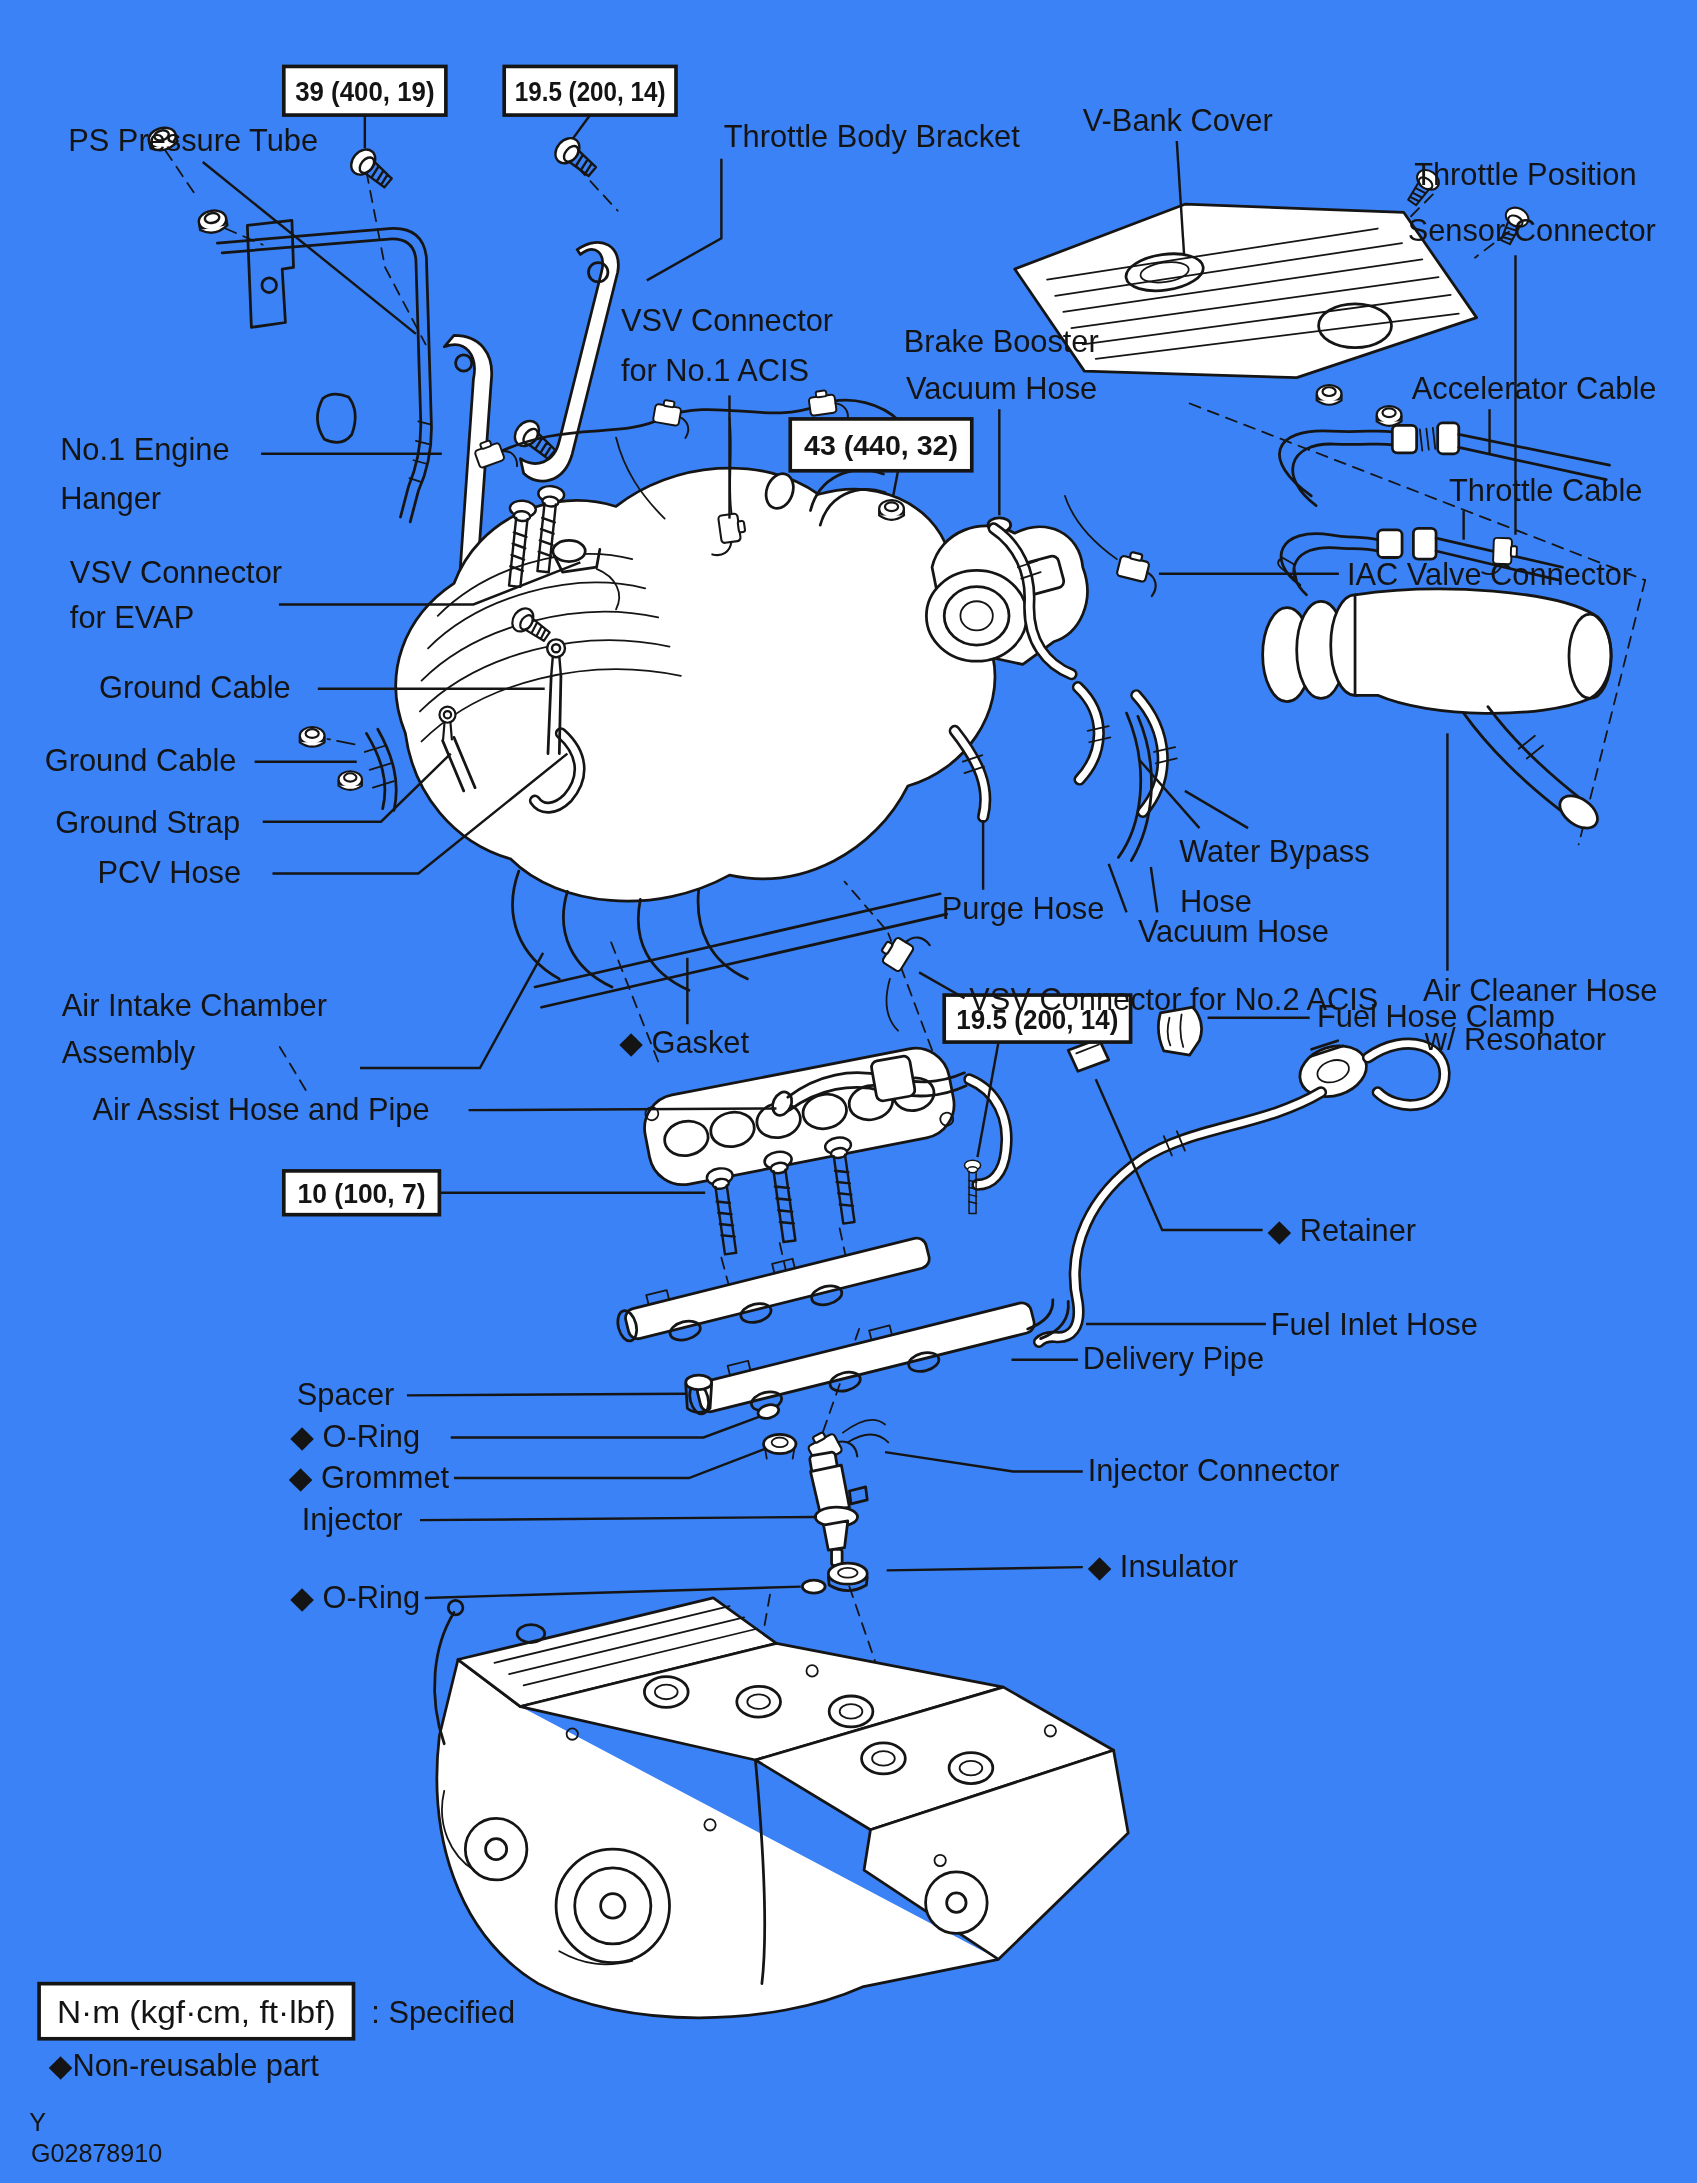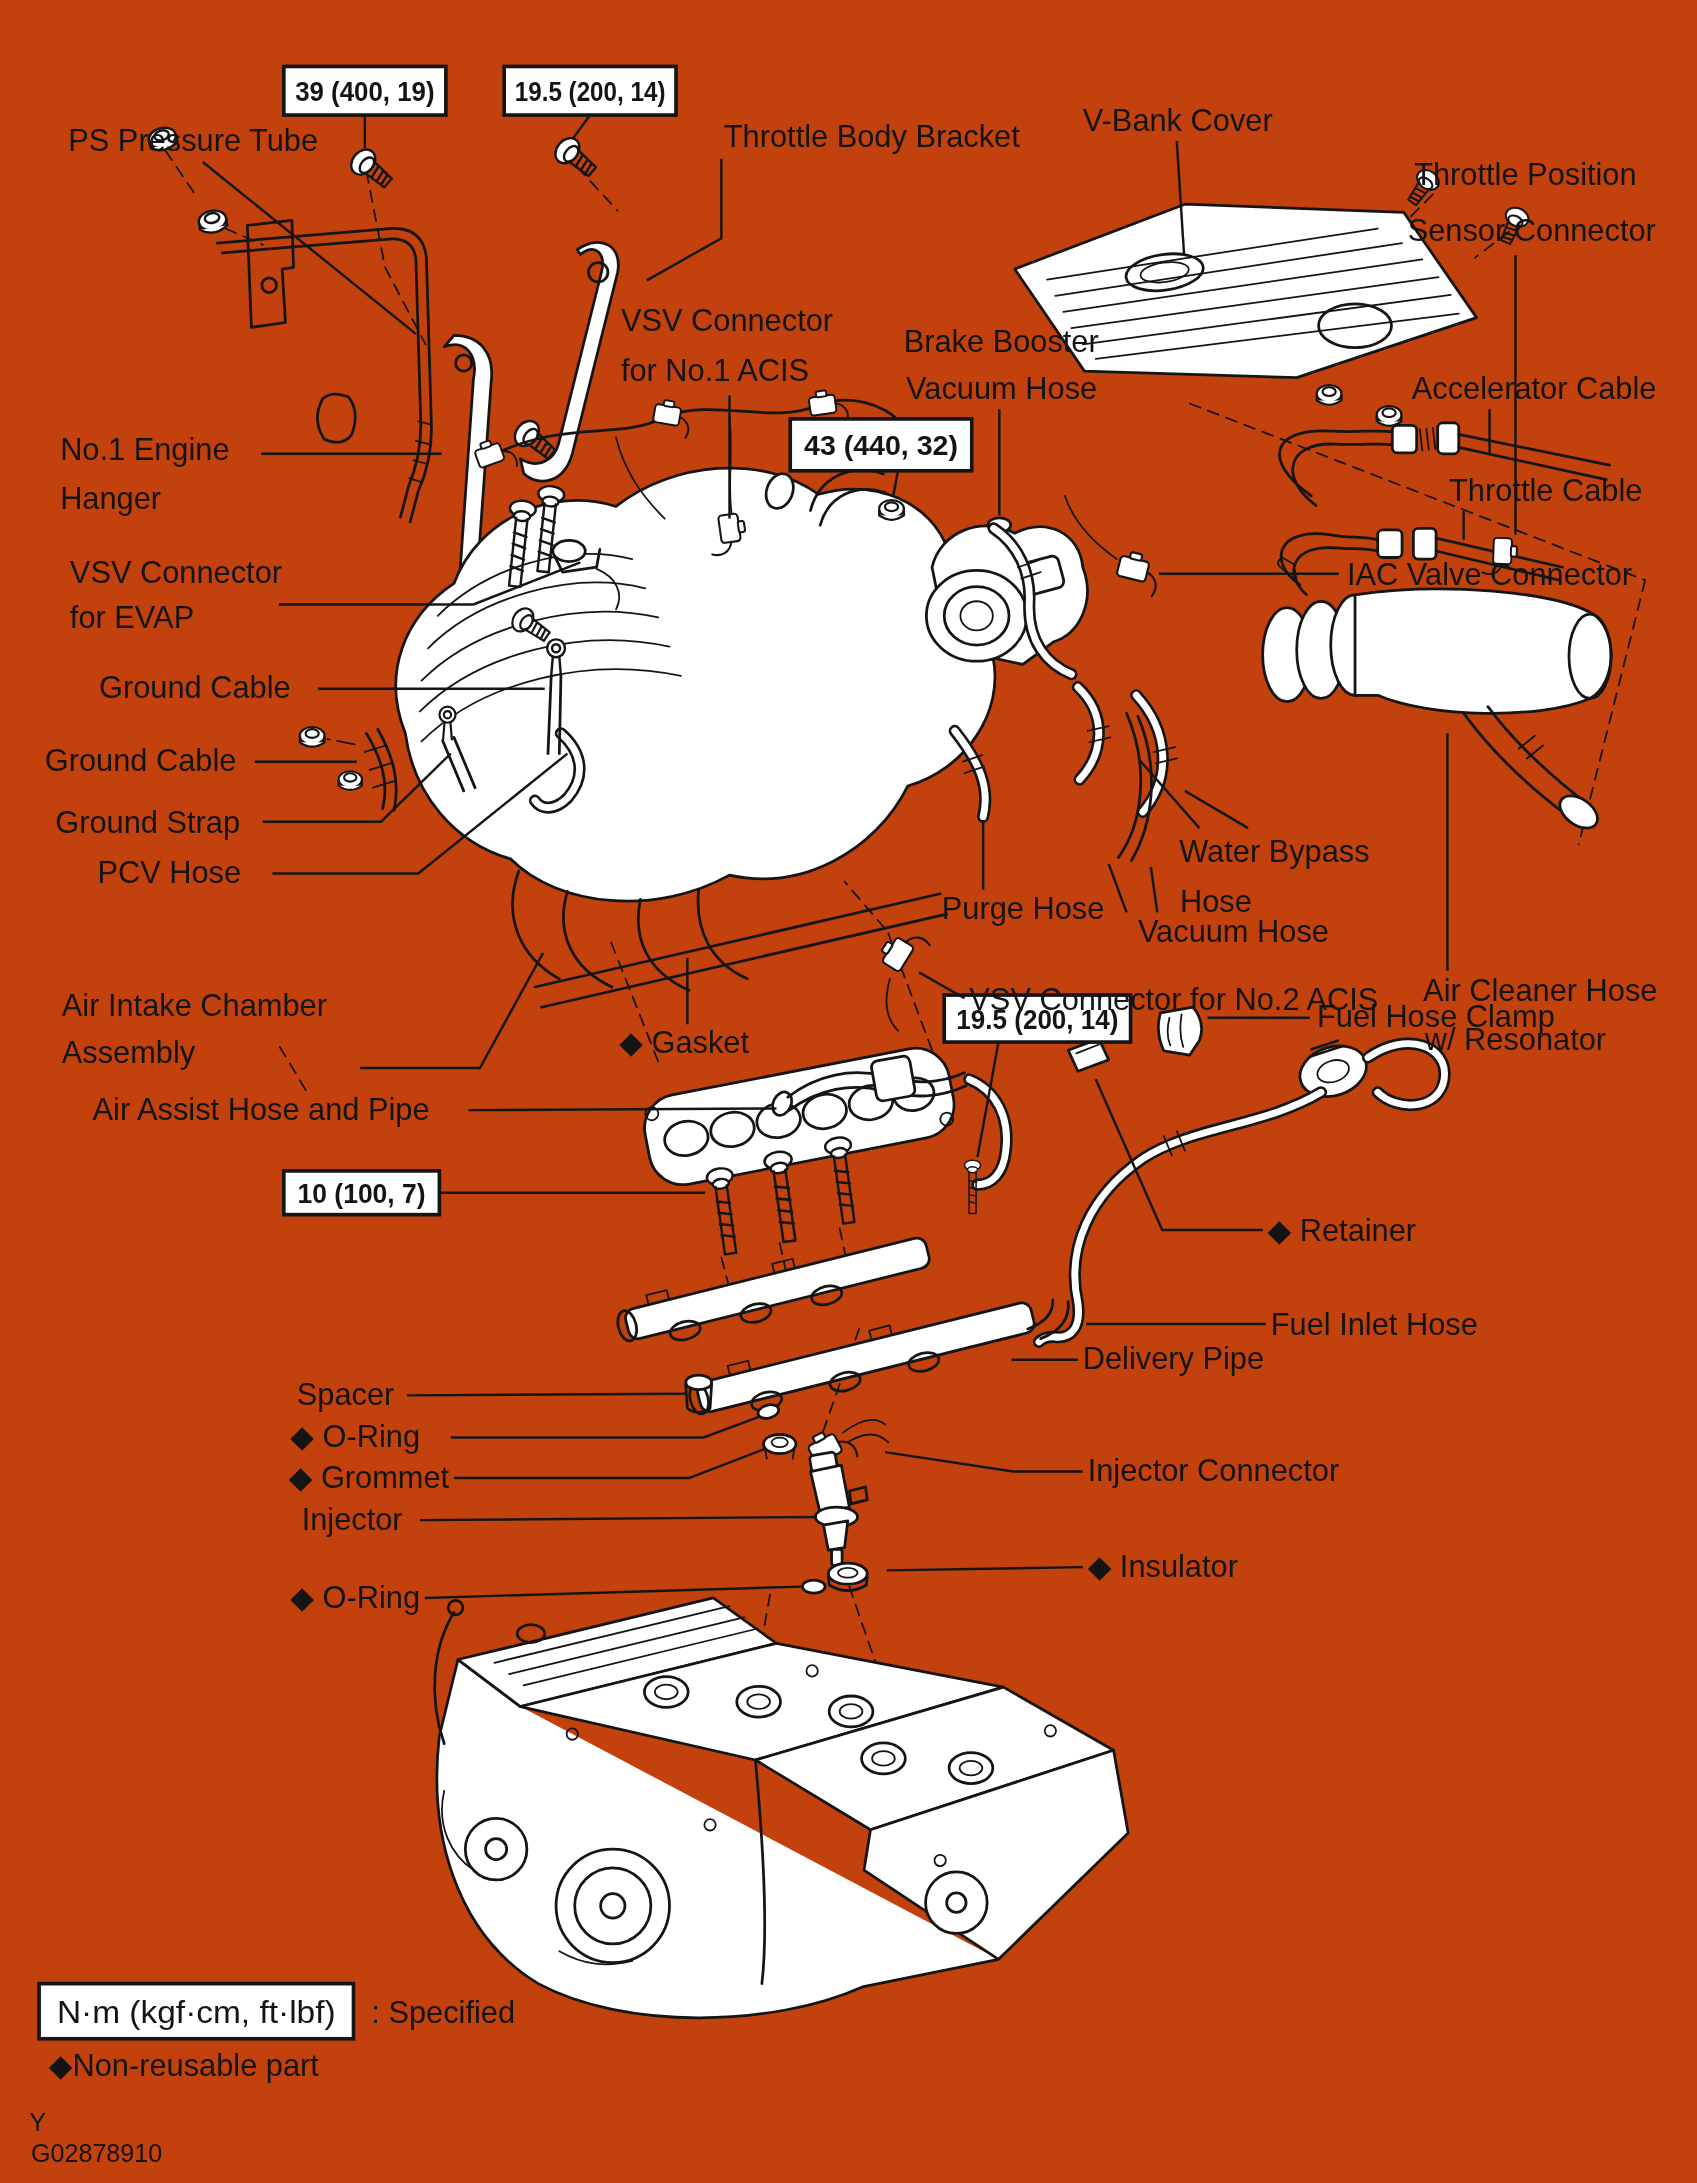--- a/index.html
+++ b/index.html
@@ -1,16 +1,16 @@
 <!DOCTYPE html>
 <html style="font-size:13px"><head>
 <meta charset="utf-8">
 <style>
   html,body { margin:0; padding:0; background:#e8e8e8; }
-  .page { width:1698px; height:2183px; background:#c2410c; position:relative; margin:0 auto; }
+  .page { width:1698px; height:2183px; background:#3b82f6; position:relative; margin:0 auto; }
   svg { display:block; }
   text { font-family:"Liberation Sans", sans-serif; fill:#141414; }
   .lbl    { font-size:38px; }
   .boxlbl { font-size:35px; font-weight:bold; text-anchor:middle; }
   .small  { font-size:31px; }
   .ln     { fill:none; stroke:#151515; stroke-width:3.4; stroke-linecap:round; stroke-linejoin:round; }
   .fillw  { fill:#ffffff; stroke:#151515; stroke-width:3.4; stroke-linejoin:round; }
   .thin   { stroke-width:2.2; }
   .dash   { stroke-dasharray:14 10; }
   .dashdot{ stroke-dasharray:3 9 22 9; }

